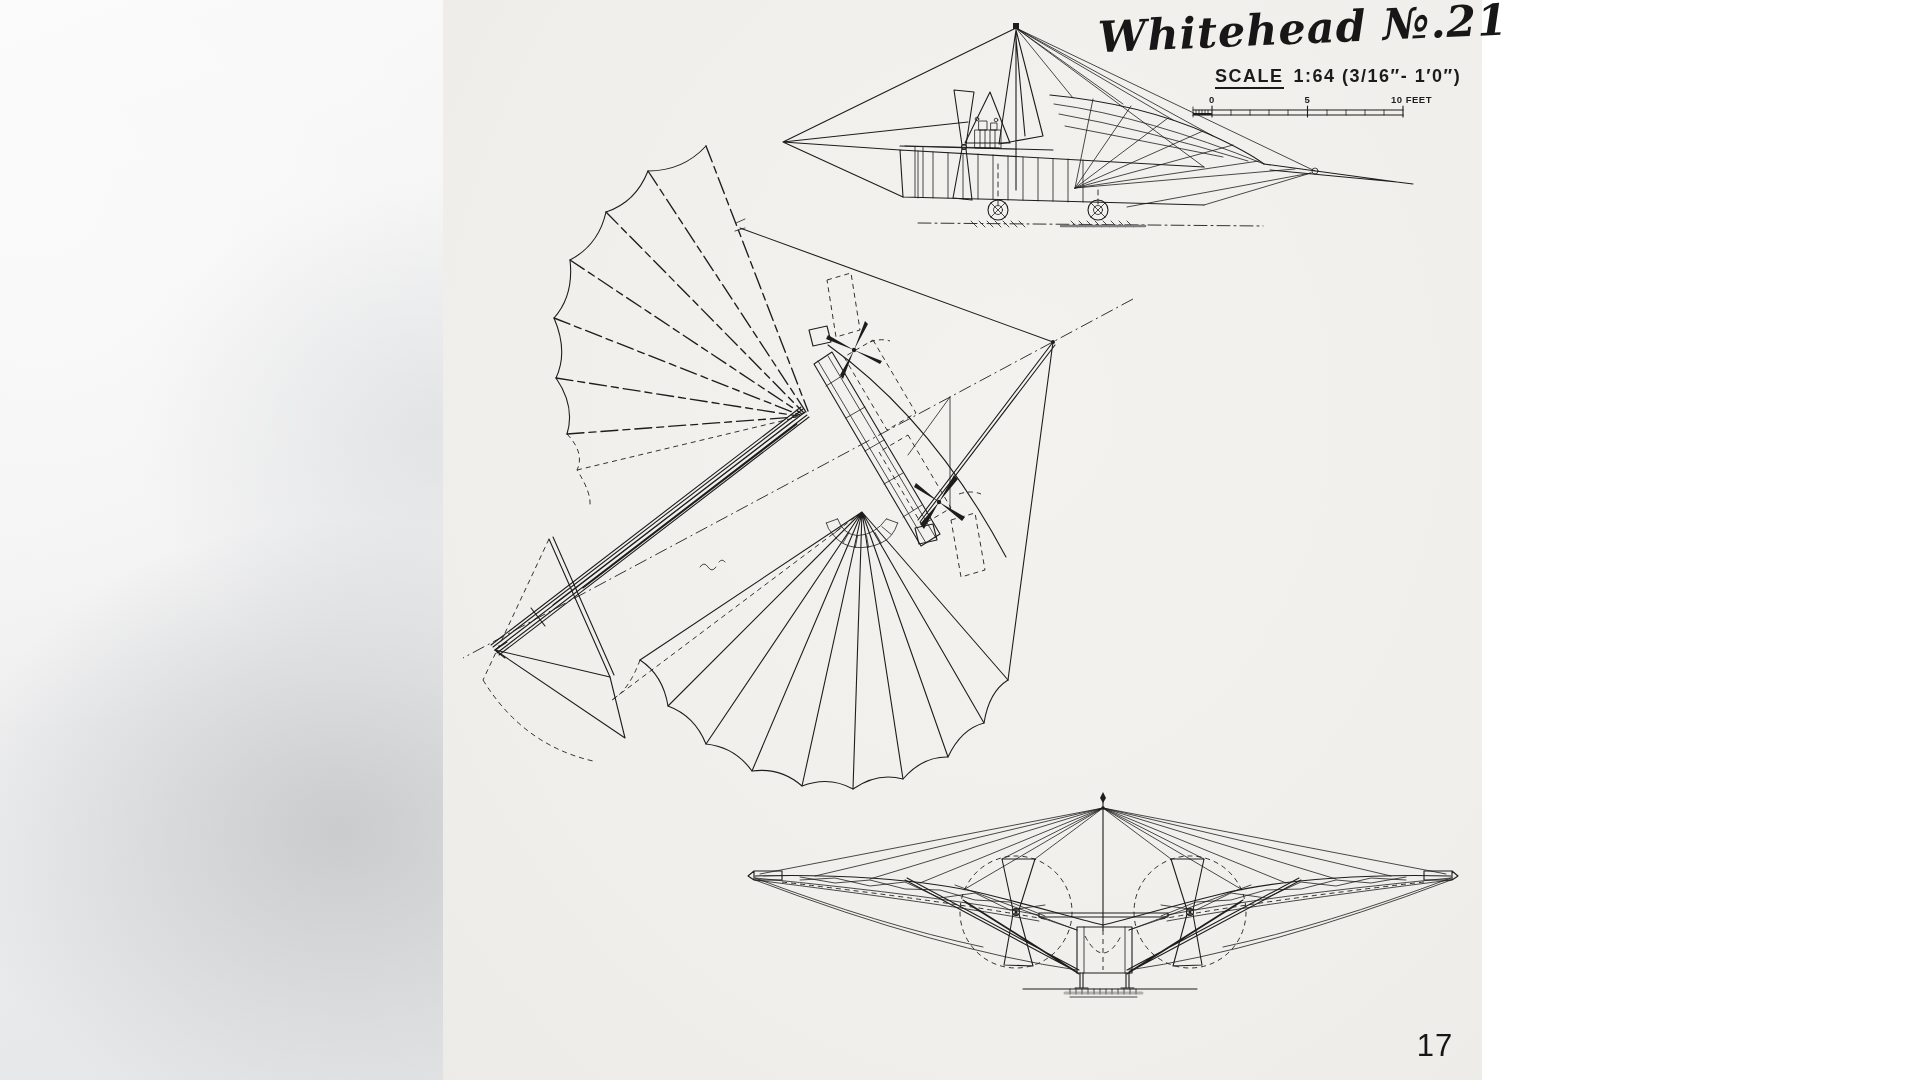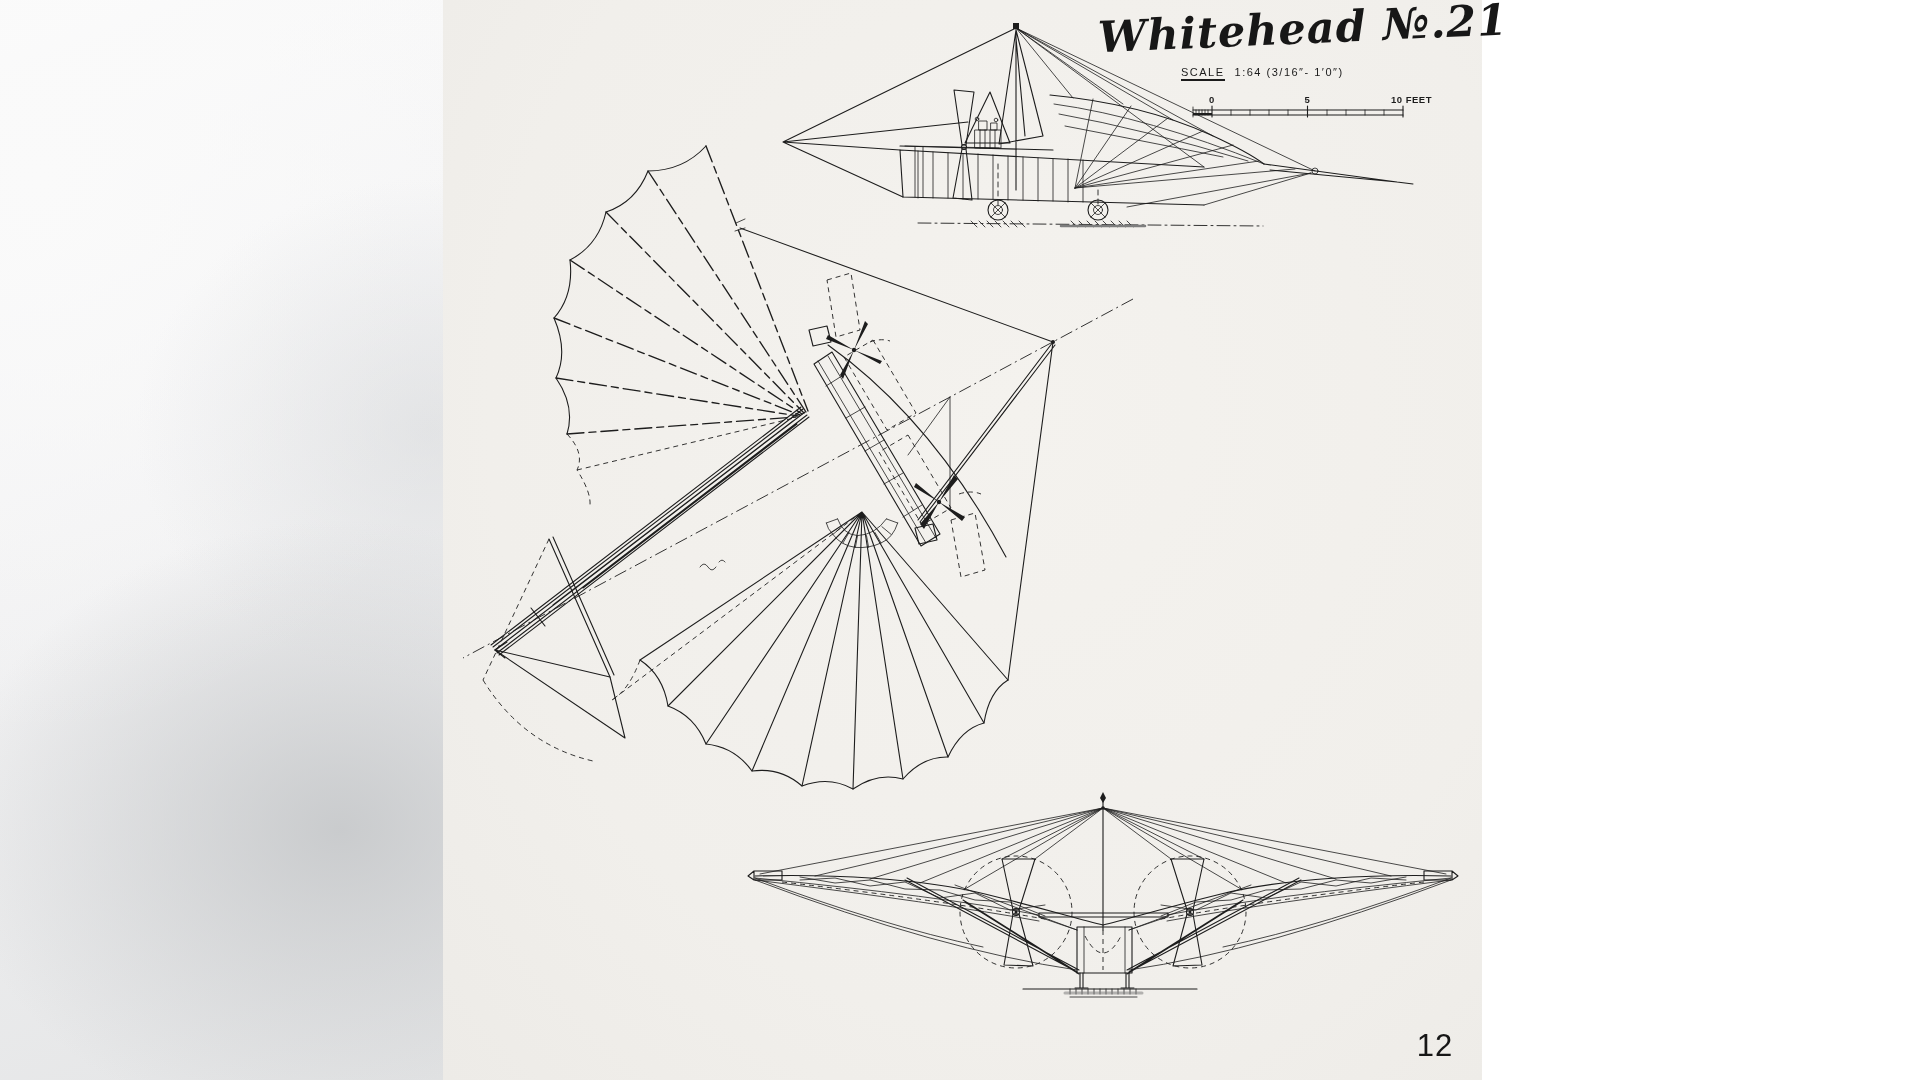--- a/index.html
+++ b/index.html
@@ -19,21 +19,21 @@
   .s{stroke:var(--ink);stroke-width:1.1;fill:none;stroke-linecap:round;stroke-linejoin:round;}
   .t{stroke:var(--ink);stroke-width:.8;fill:none;stroke-linecap:round;}
   .sd{stroke:var(--ink);stroke-width:.9;fill:none;stroke-dasharray:5 4;}
   .dd{stroke:var(--ink);stroke-width:.9;fill:none;stroke-dasharray:13 4 2 4;}
   .rib{stroke:var(--ink);stroke-width:1.35;fill:none;stroke-dasharray:17 5 7 5;stroke-linecap:round;}
   .fl{fill:var(--ink);stroke:none;}
   .gray{stroke:#7e7e7e;}
   .title{position:absolute;left:655px;top:4px;width:380px;text-align:center;
     font-family:"DejaVu Serif",serif;font-style:italic;font-weight:bold;font-size:43px;
     color:#171717;transform:rotate(-2.5deg);letter-spacing:1px;white-space:nowrap;}
-  .scale-line{position:absolute;left:738px;top:66px;font-size:11px;font-weight:normal;
+  .scale-line{position:absolute;left:772px;top:66px;font-size:18px;font-weight:bold;
     letter-spacing:1.5px;color:#1b1b1b;white-space:nowrap;}
   .scale-line .w{border-bottom:2px solid #1b1b1b;padding-bottom:1px;margin-right:10px;}
   .scale-bar-svg{left:742px;top:92px;width:260px;height:32px;}
   .scale-bar-svg text{font-family:"Liberation Sans",sans-serif;font-size:9.5px;font-weight:bold;
     fill:var(--ink);letter-spacing:.5px;}
   .side-view{left:300px;top:18px;width:680px;height:215px;}
   .plan-view{left:20px;top:120px;width:700px;height:740px;}
   .front-view{left:297px;top:790px;width:720px;height:240px;}
   .page-number{position:absolute;left:962px;top:1028px;width:60px;text-align:center;
     font-size:31px;color:#161616;letter-spacing:1px;}
@@ -200,15 +200,15 @@
         <path class="t" d="M344 137 V183 M385 137 V183"></path>
         <path d="M340 183 V198 M343 183 V198 M386 183 V198 M389 183 V198 M335 198 H348 M381 198 H394"></path>
         <path d="M283 199 H457"></path>
         <path class="t" d="M330 199 V204 M336 199 V204 M342 199 V204 M348 199 V204 M354 199 V204 M360 199 V204 M366 199 V204 M372 199 V204 M378 199 V204 M384 199 V204 M390 199 V204 M396 199 V204"></path>
         <path class="gray" stroke-width="3" opacity=".55" d="M325 203 H402"></path>
         <path class="t" d="M330 207 H397"></path>
       </g>
       <path class="sd" d="M345 146 Q363 180 381 146 M363 140 V180"></path>
     </svg>
 
-    <div class="page-number">12</div>
+    <div class="page-number">17</div>
   </div>
 </div>
 
 </body></html>

